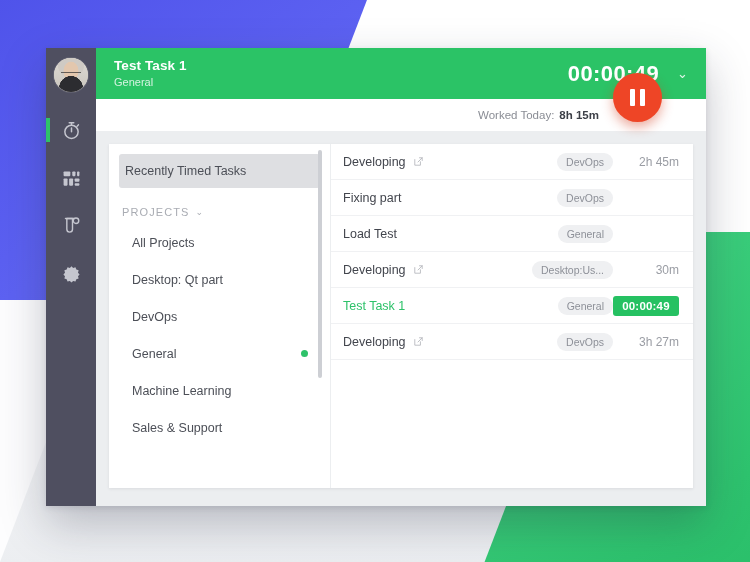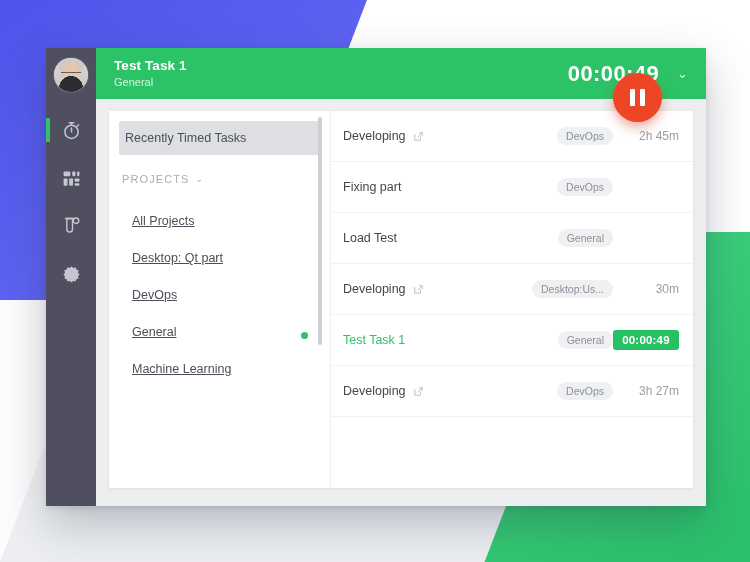--- a/index.html
+++ b/index.html
@@ -221,25 +221,24 @@
     padding: 18px 0 6px 13px;
     color: #a9acb3; font-size: 11px;
     letter-spacing: 1.1px;
     cursor: pointer;
   }
   #projects-head .chev {
     font-size: 9px; transform: translateY(-1px);
   }
   .project-row {
     height: 37px;
-    display: flex; align-items: flex-end;
+    display: flex; align-items: center;
     padding: 0 22px 0 23px;
     color: #4c4f57; font-size: 12.5px;
     cursor: pointer;
-    text-decoration: underline;
   }
   .project-row .dot {
     margin-left: auto;
     width: 7px; height: 7px; border-radius: 50%;
     background: #2ec26a;
     visibility: hidden;
   }
   .project-row.has-dot .dot { visibility: visible; }
   #proj-scroll-track {
     position: absolute;
@@ -252,21 +251,21 @@
     right: 8px; top: 6px;
     width: 4px; height: 228px;
     background: #cdcfd4;
     border-radius: 2px;
     cursor: pointer;
   }
 
   
   #tasks-panel { flex: 1; min-width: 0; overflow: hidden; }
   .task-row {
-    height: 51px;
+    height: 36px;
     display: flex; align-items: center;
     border-bottom: 1px solid #f0f1f3;
     padding: 0 14px 0 12px;
     cursor: pointer;
   }
   .task-name {
     font-size: 12.5px; color: #42454d;
     white-space: nowrap;
   }
   .task-row.running .task-name { color: #2ec26a; }
@@ -391,20 +390,24 @@
       <div class="header-right">
         <div id="header-timer">00:00:49</div>
         <div id="chevron-hdr">⌄</div>
       </div>
       <div id="pause-btn" title="Pause">
         <i></i>
         <i></i>
       </div>
     </div>
 
+    <div id="worked-bar">
+      <span id="worked-label">Worked Today:</span>
+      <span id="worked-value">8h 15m</span>
+    </div>
 
     <div id="body">
       <div id="card">
 
         <div id="projects-panel">
           <div id="recent-item">Recently Timed Tasks</div>
 
           <div id="projects-head">
             <span>PROJECTS</span>
             <span class="chev">⌄</span>
@@ -424,20 +427,24 @@
                 <span class="dot"></span>
               </div>
               <div class="project-row has-dot">
                 <span>General</span>
                 <span class="dot"></span>
               </div>
               <div class="project-row">
                 <span>Machine Learning</span>
                 <span class="dot"></span>
               </div>
+              <div class="project-row">
+                <span>Sales &amp; Support</span>
+                <span class="dot"></span>
+              </div>
             </div>
 
           <div id="proj-scroll-track"></div>
           <div id="proj-scroll-thumb"></div>
         </div>
 
         <div id="tasks-panel">
             <div class="task-row">
               <span class="task-name">Developing</span>
               <span class="ext-icon">

